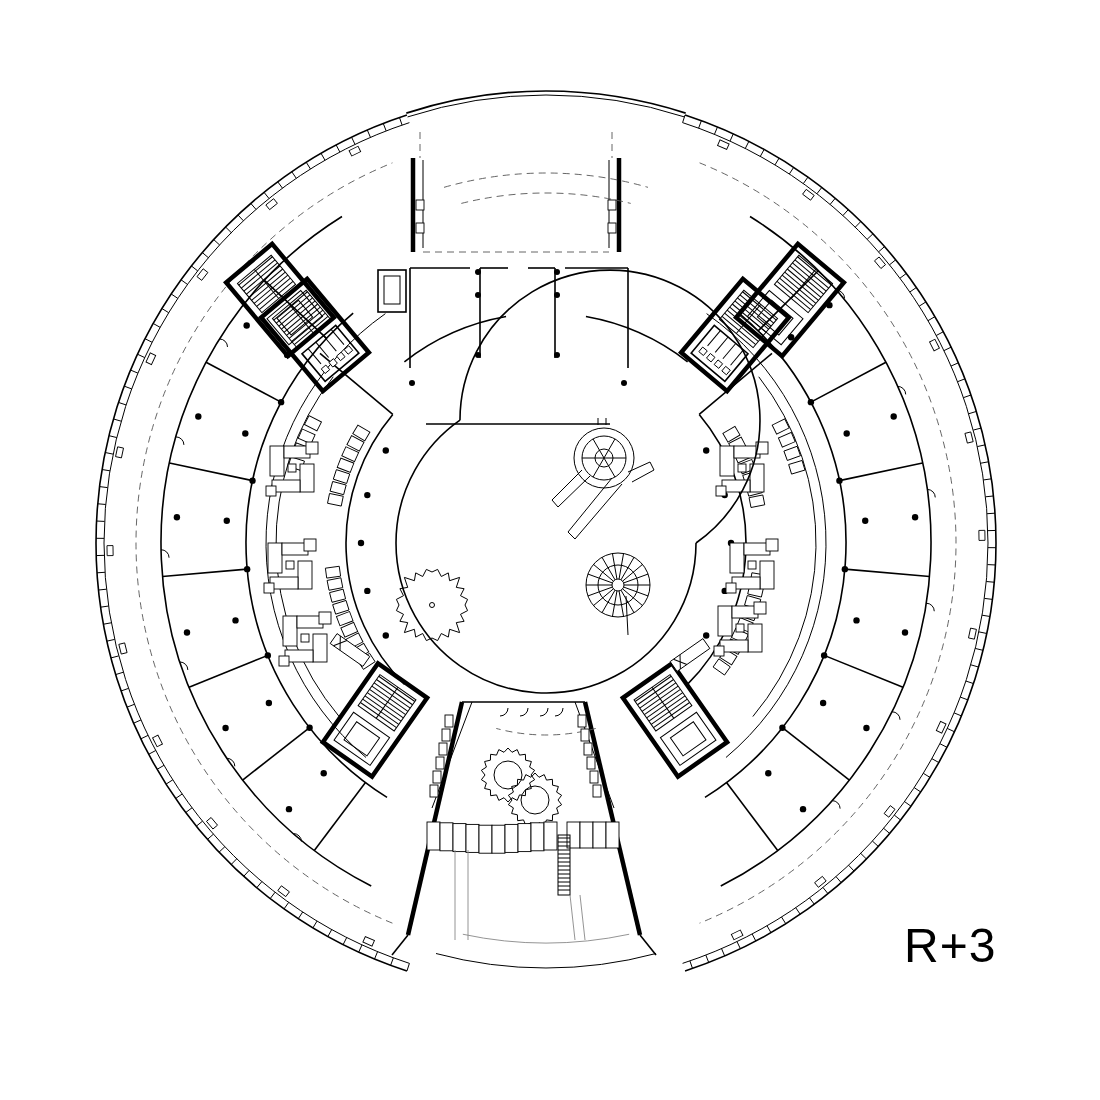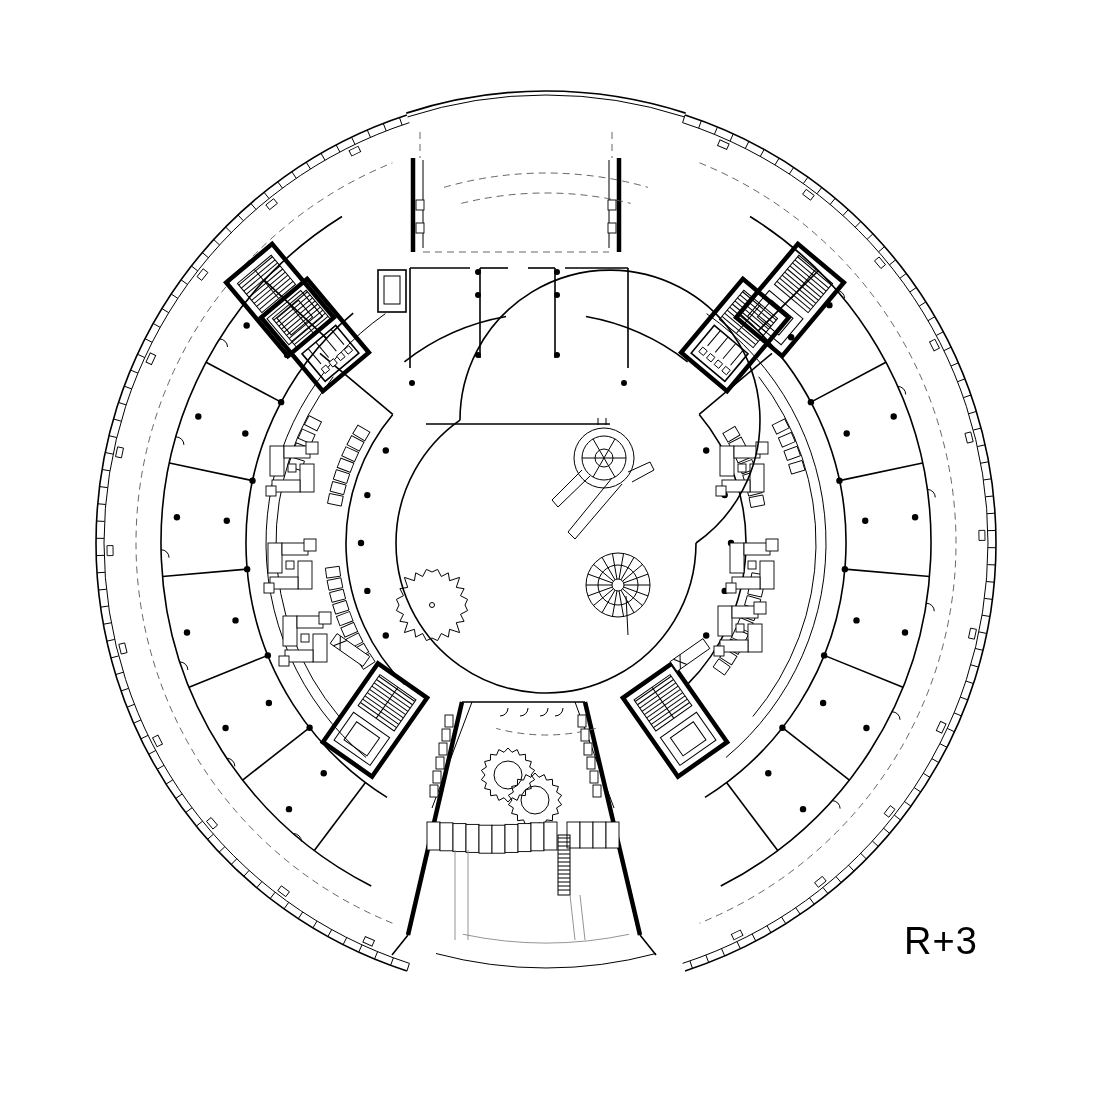--- a/index.html
+++ b/index.html
@@ -1,18 +1,18 @@
 <!DOCTYPE html>
 <html><head>
 <meta charset="utf-8">
 <style>
   html,body{margin:0;padding:0;background:#ffffff;}
   body{width:1100px;height:1100px;position:relative;overflow:hidden;font-family:"Liberation Sans",sans-serif;}
   #plan{position:absolute;left:0;top:0;width:1100px;height:1100px;}
-  .level-label{position:absolute;left:904px;top:922px;font-family:"Liberation Sans",sans-serif;font-size:38px;color:#000;letter-spacing:1px;line-height:1;}
+  .level-label{position:absolute;left:904px;top:922px;font-family:"Liberation Sans",sans-serif;font-size:48px;color:#000;letter-spacing:1px;line-height:1;}
   svg .thin{stroke:#000;stroke-width:1;fill:none;}
   svg .med{stroke:#000;stroke-width:1.6;fill:none;}
   svg .thick{stroke:#000;stroke-width:4.5;fill:none;stroke-linecap:butt;}
   svg .grey{stroke:#888;stroke-width:0.9;fill:none;}
   svg .dash{stroke:#555;stroke-width:0.9;fill:none;stroke-dasharray:7 5;}
   svg .col{fill:#000;stroke:none;}
   svg .furn{stroke:#000;stroke-width:0.9;fill:#fff;}
 </style>
 </head>
 <body>

